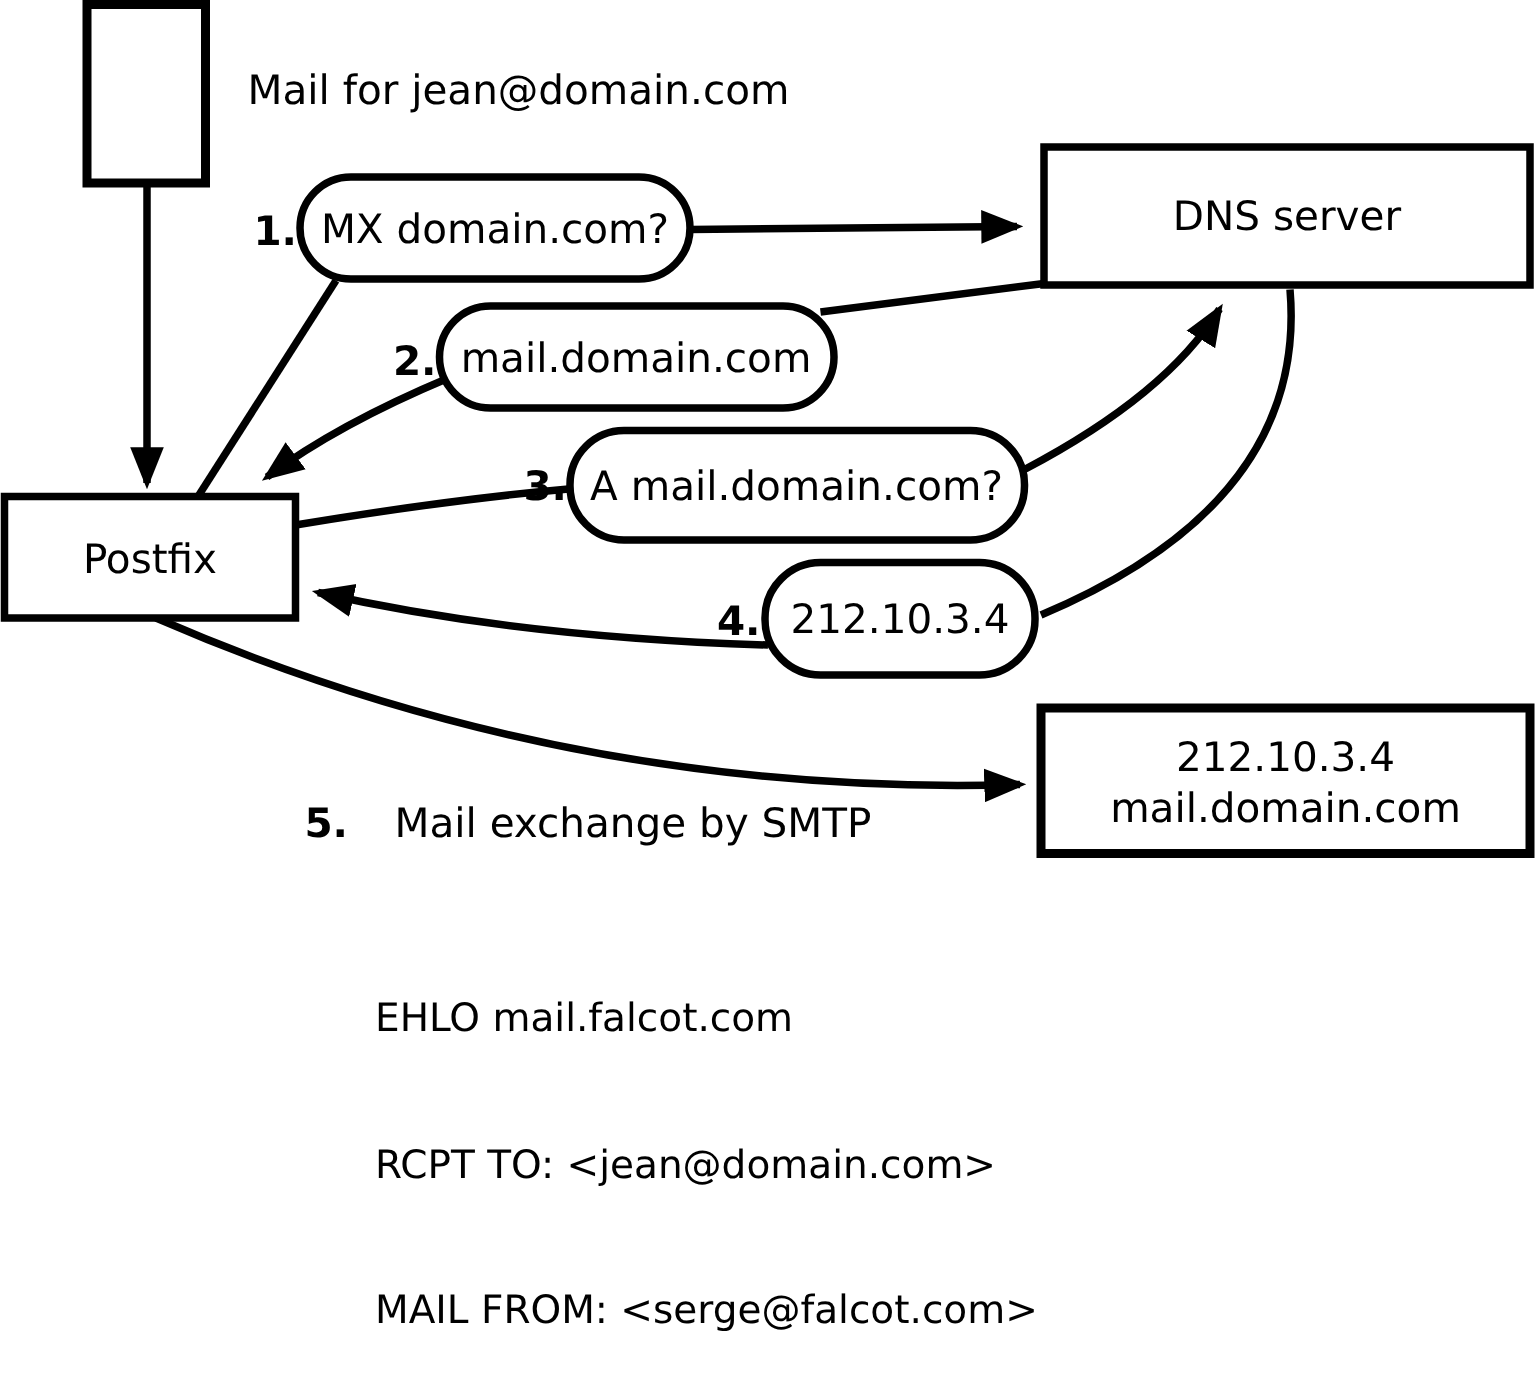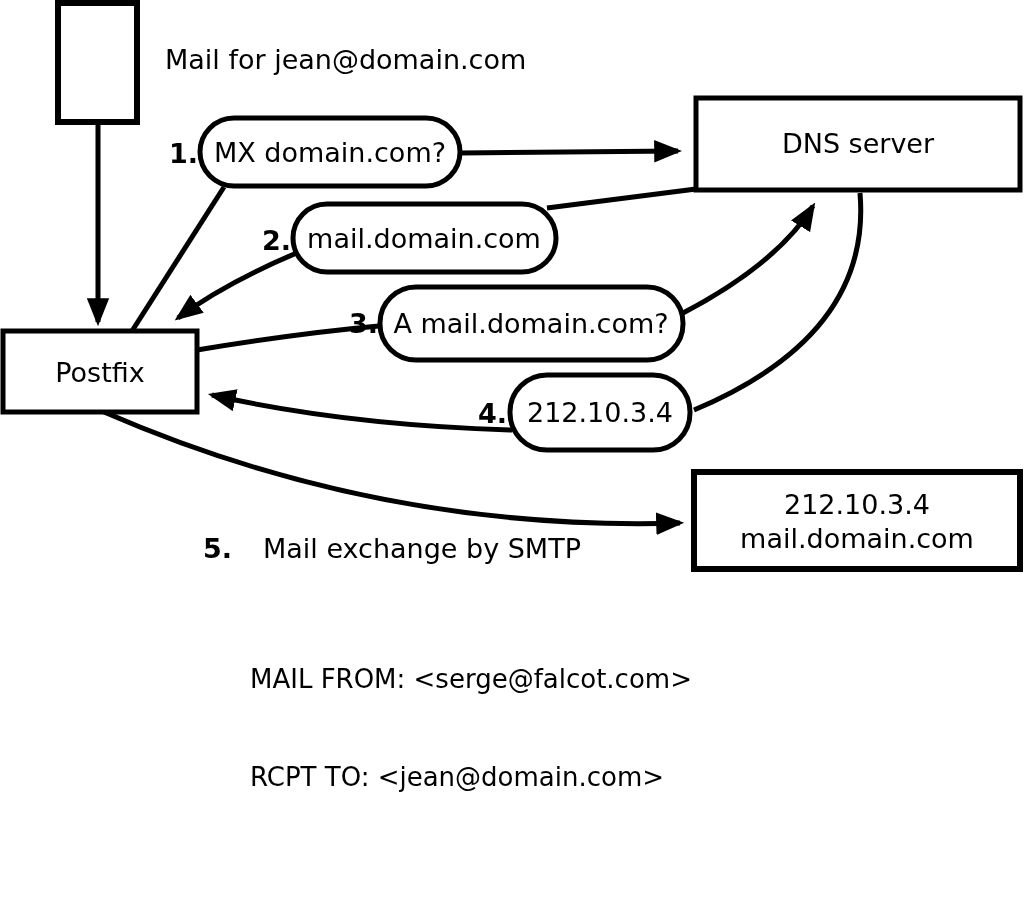--- a/index.html
+++ b/index.html
@@ -110,22 +110,23 @@
     <text class="num-label" x="507" y="423" text-anchor="end">4.</text>
     <text class="node-label" x="600" y="422" text-anchor="middle">212.10.3.4</text>
 
     <text class="title-label" x="165" y="69">Mail for jean@domain.com</text>
 
     <text class="num-label" x="232" y="558" text-anchor="end">5.</text>
     <text class="node-label" x="263" y="558">Mail exchange by SMTP</text>
   </svg>
 
   <div class="smtp-block">
+    <div class="smtp-line">EHLO mail.falcot.com</div>
+    <div class="smtp-line">RCPT TO: &lt;jean@domain.com&gt;</div>
     <div class="smtp-line">MAIL FROM: &lt;serge@falcot.com&gt;</div>
-    <div class="smtp-line">RCPT TO: &lt;jean@domain.com&gt;</div>
     
     
     
     
     
     
     
   </div>
 
 </div>

